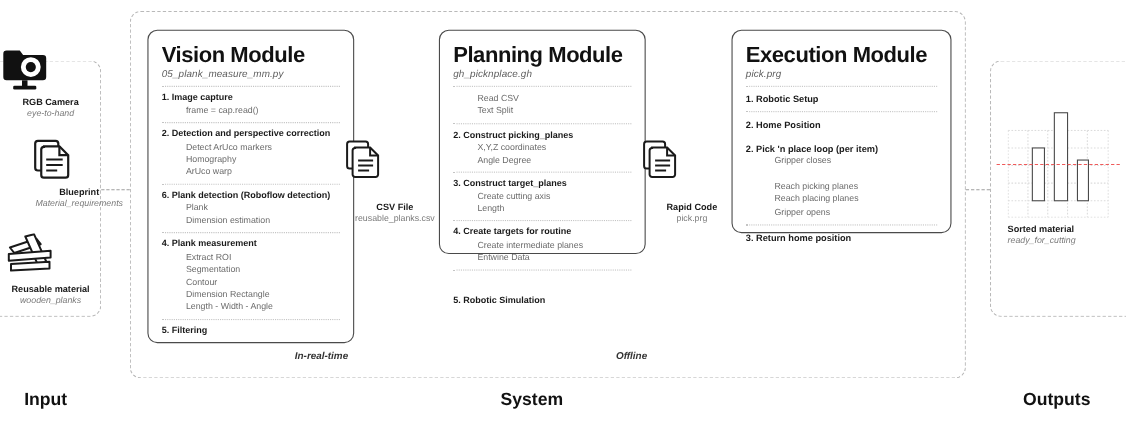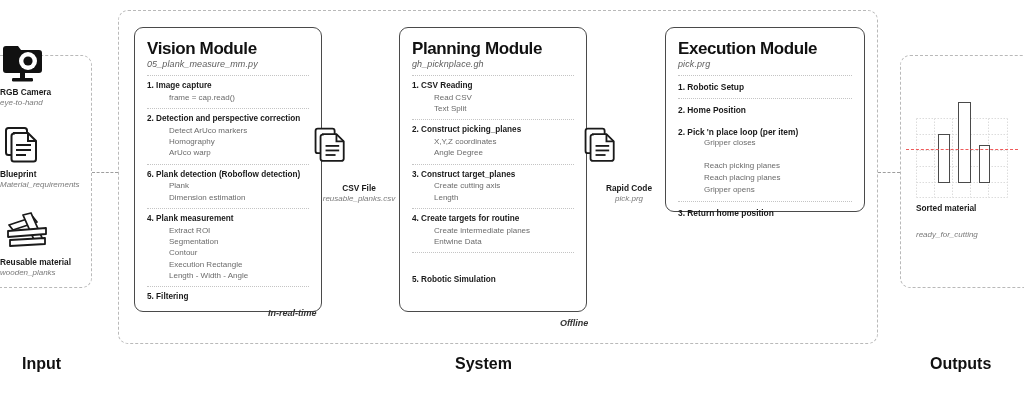--- a/index.html
+++ b/index.html
@@ -24,75 +24,75 @@
   #connector-input-system{left:92px;top:172px;width:26px;}
   #connector-system-outputs{left:878px;top:172px;width:22px;}
 
   
   .module-card{
     position:absolute;top:27px;
     border:1.2px solid #4a4a4a;border-radius:9px;background:#fff;
     box-sizing:border-box;padding:10px 12px 8px 12px;
   }
   #vision-card{left:134px;width:188px;height:285px;}
-  #planning-card{left:399px;width:188px;height:285px;}
+  #planning-card{left:399px;width:188px;height:204px;}
   #execution-card{left:665px;width:200px;height:185px;}
 
   .module-title{
-    font-size:17px;font-weight:bold;letter-spacing:-0.4px;line-height:1.05;
+    font-size:20px;font-weight:bold;letter-spacing:-0.4px;line-height:1.05;
     margin:2px 0 1px 0;color:#111;
   }
   .module-file{
     font-size:9px;font-style:italic;color:#5d5d5d;margin-bottom:6px;
     letter-spacing:0.1px;
   }
   .divider{border-top:1px dotted #c4c4c4;margin:0;}
 
   .step{padding:5px 0 5px 0;}
   .step-title{font-size:8.2px;font-weight:bold;color:#1a1a1a;line-height:1.3;}
   .step-sub{font-size:8px;color:#6b6b6b;line-height:1.42;padding-left:22px;}
 
   .exec-step{padding:6px 0 6px 0;}
   .exec-title{font-size:8.4px;font-weight:bold;color:#1a1a1a;}
   .exec-sub{font-size:8px;color:#6b6b6b;line-height:1.45;padding-left:26px;padding-top:12px;}
 
   .mode-label{
     position:absolute;font-size:9px;font-style:italic;color:#333;font-weight:600;
   }
-  #vision-mode{left:268px;top:308px;}
+  #vision-mode{left:268px;top:318px;}
   #planning-mode{left:560px;top:318px;}
 
   
-  .input-item{position:absolute;text-align:left;width:92px;left:0;}
+  .input-item{position:absolute;text-align:center;width:92px;left:0;}
   .input-label{font-size:8.3px;font-weight:bold;color:#1a1a1a;margin-top:3px;}
   .input-sub{font-size:8px;font-style:italic;color:#7a7a7a;margin-top:1px;}
   #input-camera{top:42px;}
-  #input-blueprint{top:122px;}
+  #input-blueprint{top:122px;padding-left:26px;}
   #input-material{top:212px;}
 
   
   .artifact{position:absolute;text-align:center;width:96px;}
   .artifact-label{font-size:8.3px;font-weight:bold;color:#1a1a1a;margin-top:17px;}
-  .artifact-sub{font-size:8px;font-style:italic;color:#7a7a7a;margin-top:1px;}
+  .artifact-sub{font-size:8px;color:#7a7a7a;margin-top:1px;}
   #artifact-csv{left:311px;top:124px;}
   #artifact-rapid{left:581px;top:124px;}
 
   
   #output-chart-wrap{position:absolute;left:916px;top:118px;width:92px;text-align:left;}
   .chart-box{position:relative;width:92px;height:80px;margin:0 auto;}
   .grid-svg{position:absolute;left:0;top:0;}
   .bar{
     position:absolute;border:1.4px solid #4a4a4a;background:#fff;box-sizing:border-box;
   }
   .cut-line{
     position:absolute;left:-10px;width:112px;height:0;
     border-top:1.6px dashed #ef5a5a;
   }
   .output-label{font-size:8.3px;font-weight:bold;color:#1a1a1a;margin-top:5px;}
-  .output-sub{font-size:8px;font-style:italic;color:#7a7a7a;margin-top:17px;}
+  .output-sub{font-size:8px;font-style:italic;color:#7a7a7a;margin-top:1px;}
 
   
   .caption{position:absolute;top:355px;font-size:16px;font-weight:bold;color:#111;}
   #caption-input{left:22px;}
   #caption-system{left:455px;}
   #caption-outputs{left:930px;}
 
   svg{display:block;}
 </style>
 </head>
@@ -172,38 +172,37 @@
     <div class="step-sub">Plank</div>
     <div class="step-sub">Dimension estimation</div>
   </div>
   <div class="divider"></div>
 
   <div class="step">
     <div class="step-title">4. Plank measurement</div>
     <div class="step-sub">Extract ROI</div>
     <div class="step-sub">Segmentation</div>
     <div class="step-sub">Contour</div>
-    <div class="step-sub">Execution Rectangle</div>
+    <div class="step-sub">Dimension Rectangle</div>
     <div class="step-sub">Length - Width - Angle</div>
   </div>
   <div class="divider"></div>
 
   <div class="step">
     <div class="step-title">5. Filtering</div>
   </div>
 </div>
 <div class="mode-label" id="vision-mode">In-real-time</div>
 
 <div class="module-card" id="planning-card">
   <div class="module-title">Planning Module</div>
   <div class="module-file">gh_picknplace.gh</div>
   <div class="divider"></div>
 
   <div class="step">
-    <div class="step-title">1. CSV Reading</div>
     <div class="step-sub">Read CSV</div>
     <div class="step-sub">Text Split</div>
   </div>
   <div class="divider"></div>
 
   <div class="step">
     <div class="step-title">2. Construct picking_planes</div>
     <div class="step-sub">X,Y,Z coordinates</div>
     <div class="step-sub">Angle Degree</div>
   </div>

